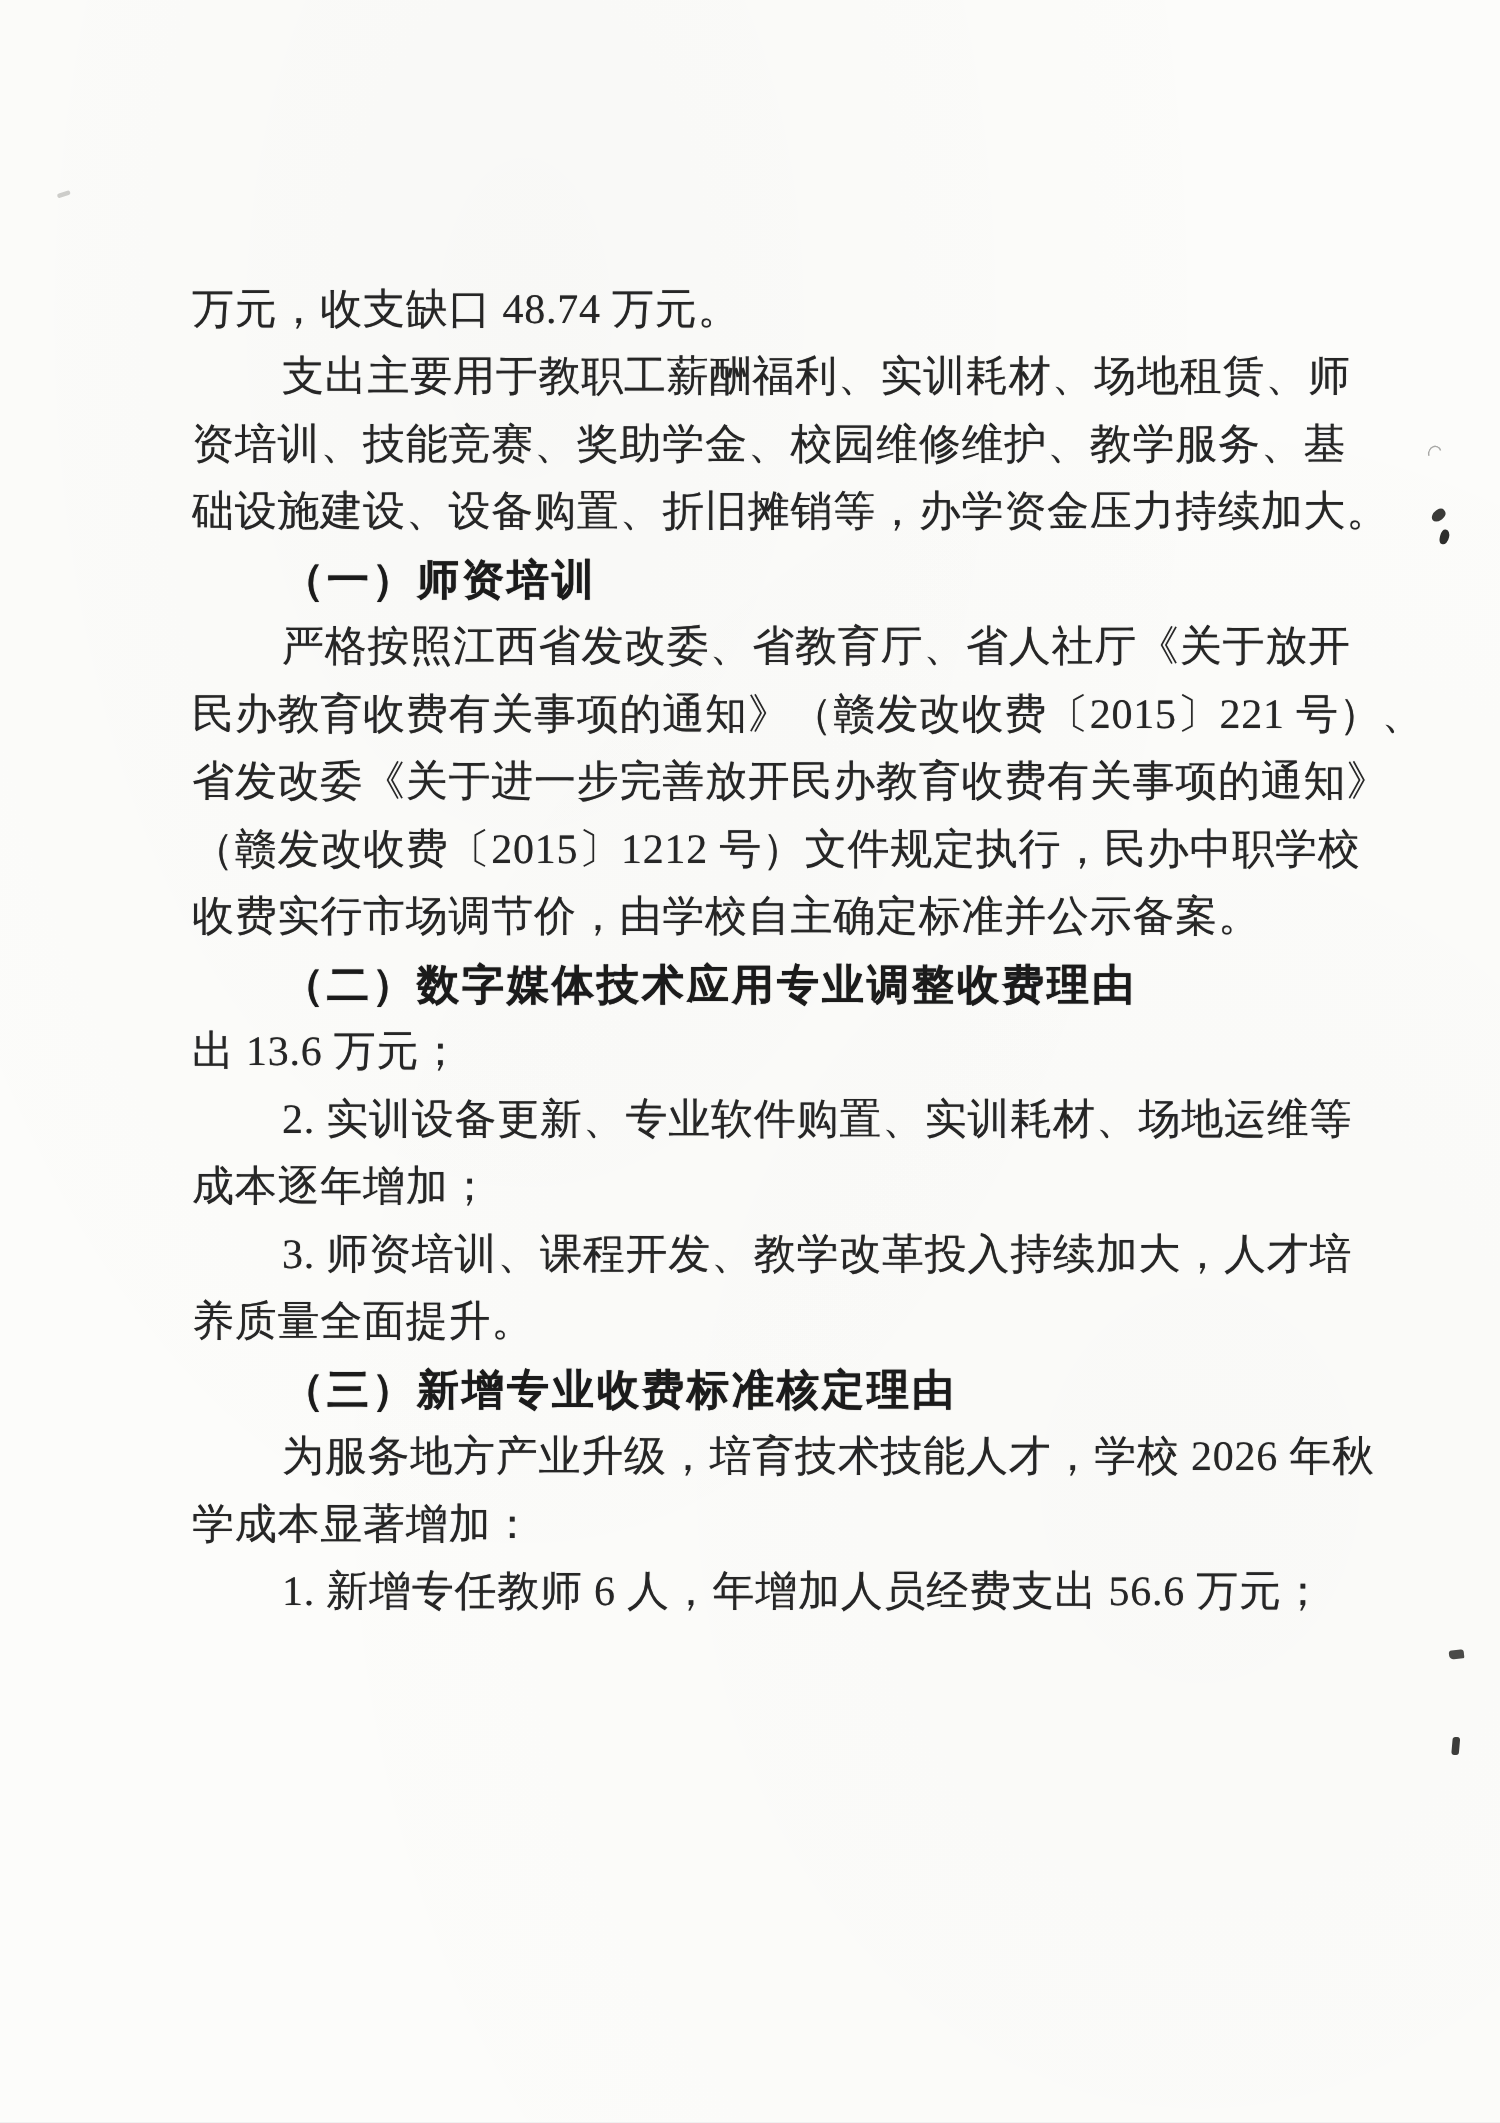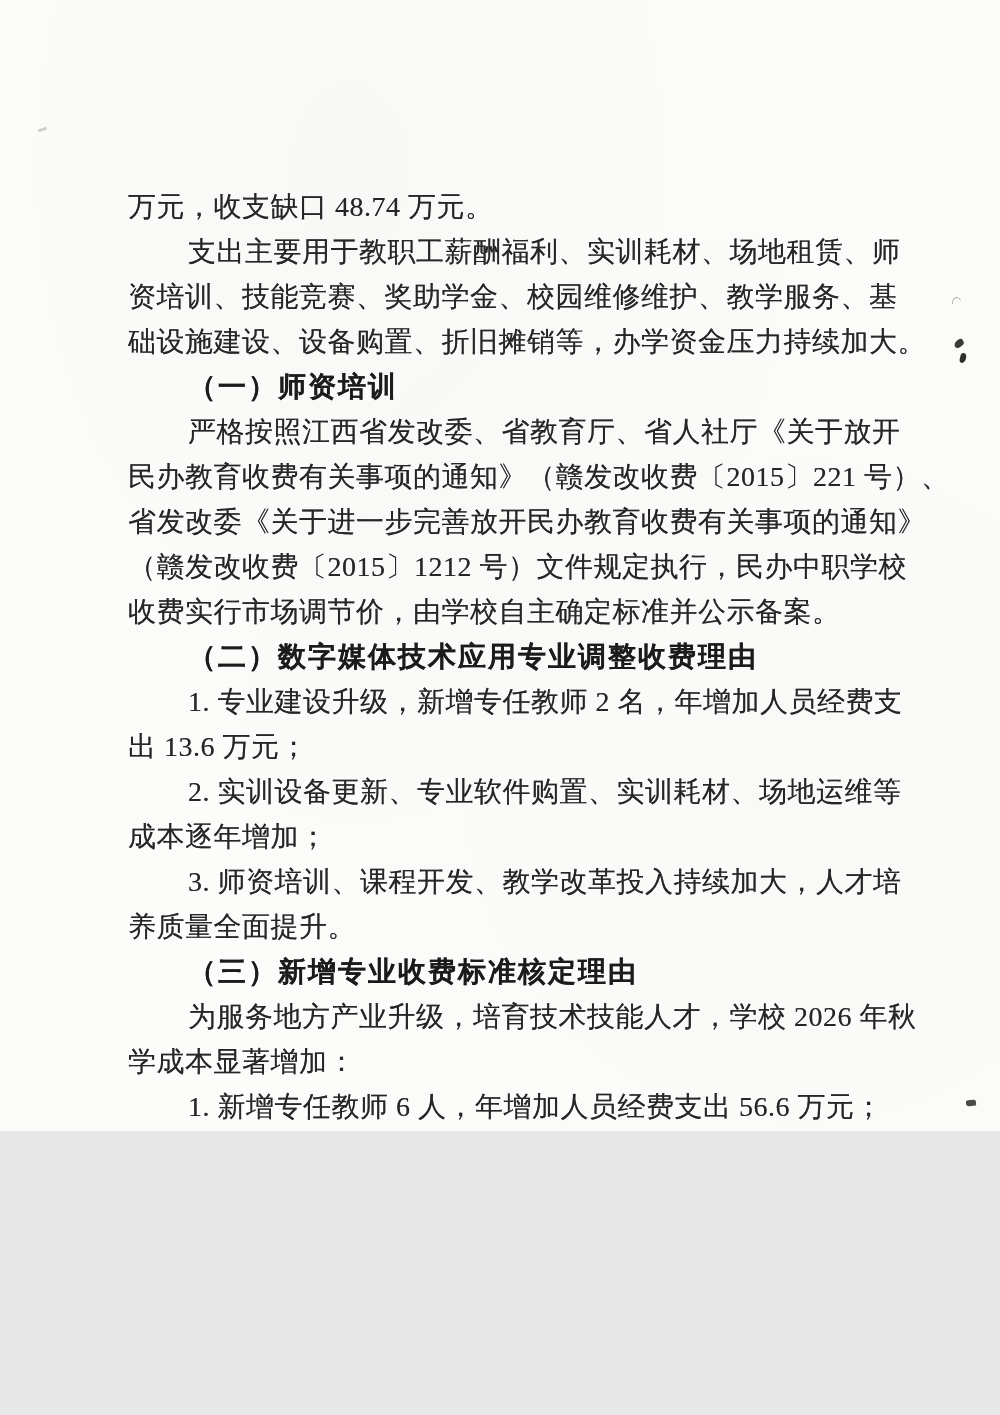--- a/index.html
+++ b/index.html
@@ -3,21 +3,21 @@
 <meta charset="utf-8">
 <style>
   html, body {
     margin: 0;
     padding: 0;
     background: #e8e8e8;
   }
   .page {
     position: relative;
     width: 1000px;
-    height: 1131px;
+    height: 1415px;
     margin: 0 auto;
     background:
       radial-gradient(ellipse at 35% 15%, rgba(0,0,0,0.015), transparent 55%),
       radial-gradient(ellipse at 80% 70%, rgba(0,0,0,0.012), transparent 60%),
       #fcfcfa;
     overflow: hidden;
     font-family: "Liberation Serif", "DejaVu Serif", serif;
     color: #262626;
   }
   .text-block {
@@ -110,21 +110,20 @@
     <div class="line indent heading">（一）师资培训</div>
 
     <div class="line indent">严格按照江西省发改委、省教育厅、省人社厅《关于放开</div>
     <div class="line">民办教育收费有关事项的通知》（赣发改收费〔2015〕221 号）、</div>
     <div class="line">省发改委《关于进一步完善放开民办教育收费有关事项的通知》</div>
     <div class="line">（赣发改收费〔2015〕1212 号）文件规定执行，民办中职学校</div>
     <div class="line">收费实行市场调节价，由学校自主确定标准并公示备案。</div>
 
     <div class="line indent heading">（二）数字媒体技术应用专业调整收费理由</div>
 
-    <div class="line indent">1. 专业建设升级，新增专任教师 2 名，年增加人员经费支</div>
     <div class="line">出 13.6 万元；</div>
 
     <div class="line indent">2. 实训设备更新、专业软件购置、实训耗材、场地运维等</div>
     <div class="line">成本逐年增加；</div>
 
     <div class="line indent">3. 师资培训、课程开发、教学改革投入持续加大，人才培</div>
     <div class="line">养质量全面提升。</div>
 
     <div class="line indent heading">（三）新增专业收费标准核定理由</div>
 

